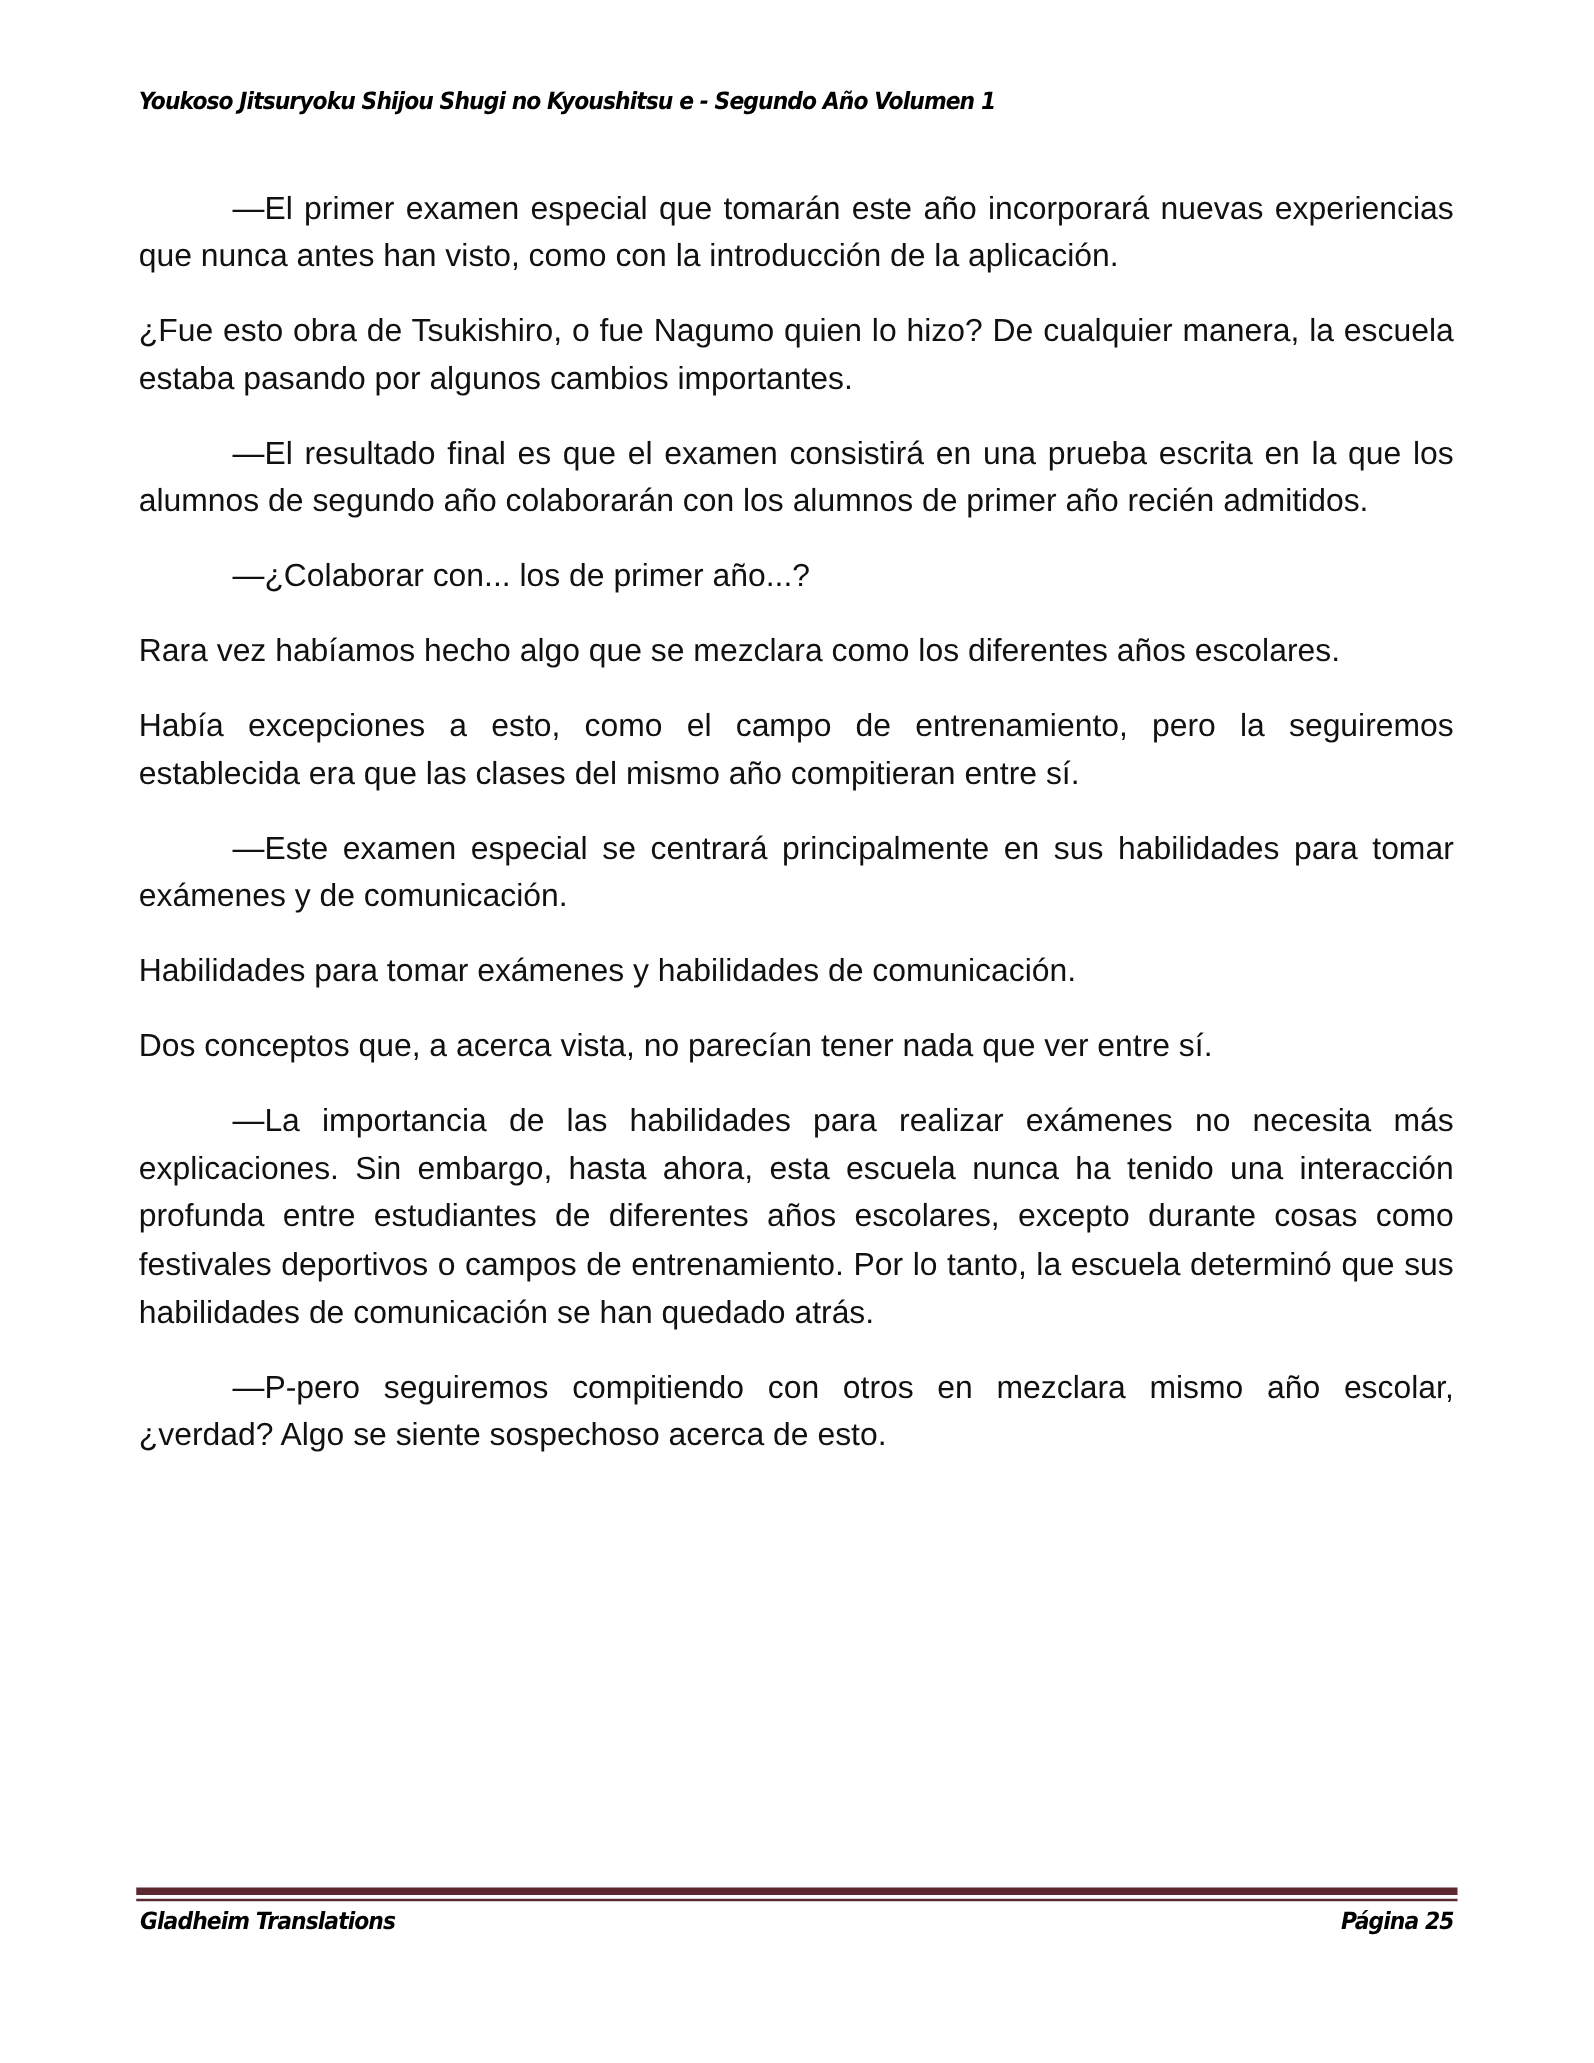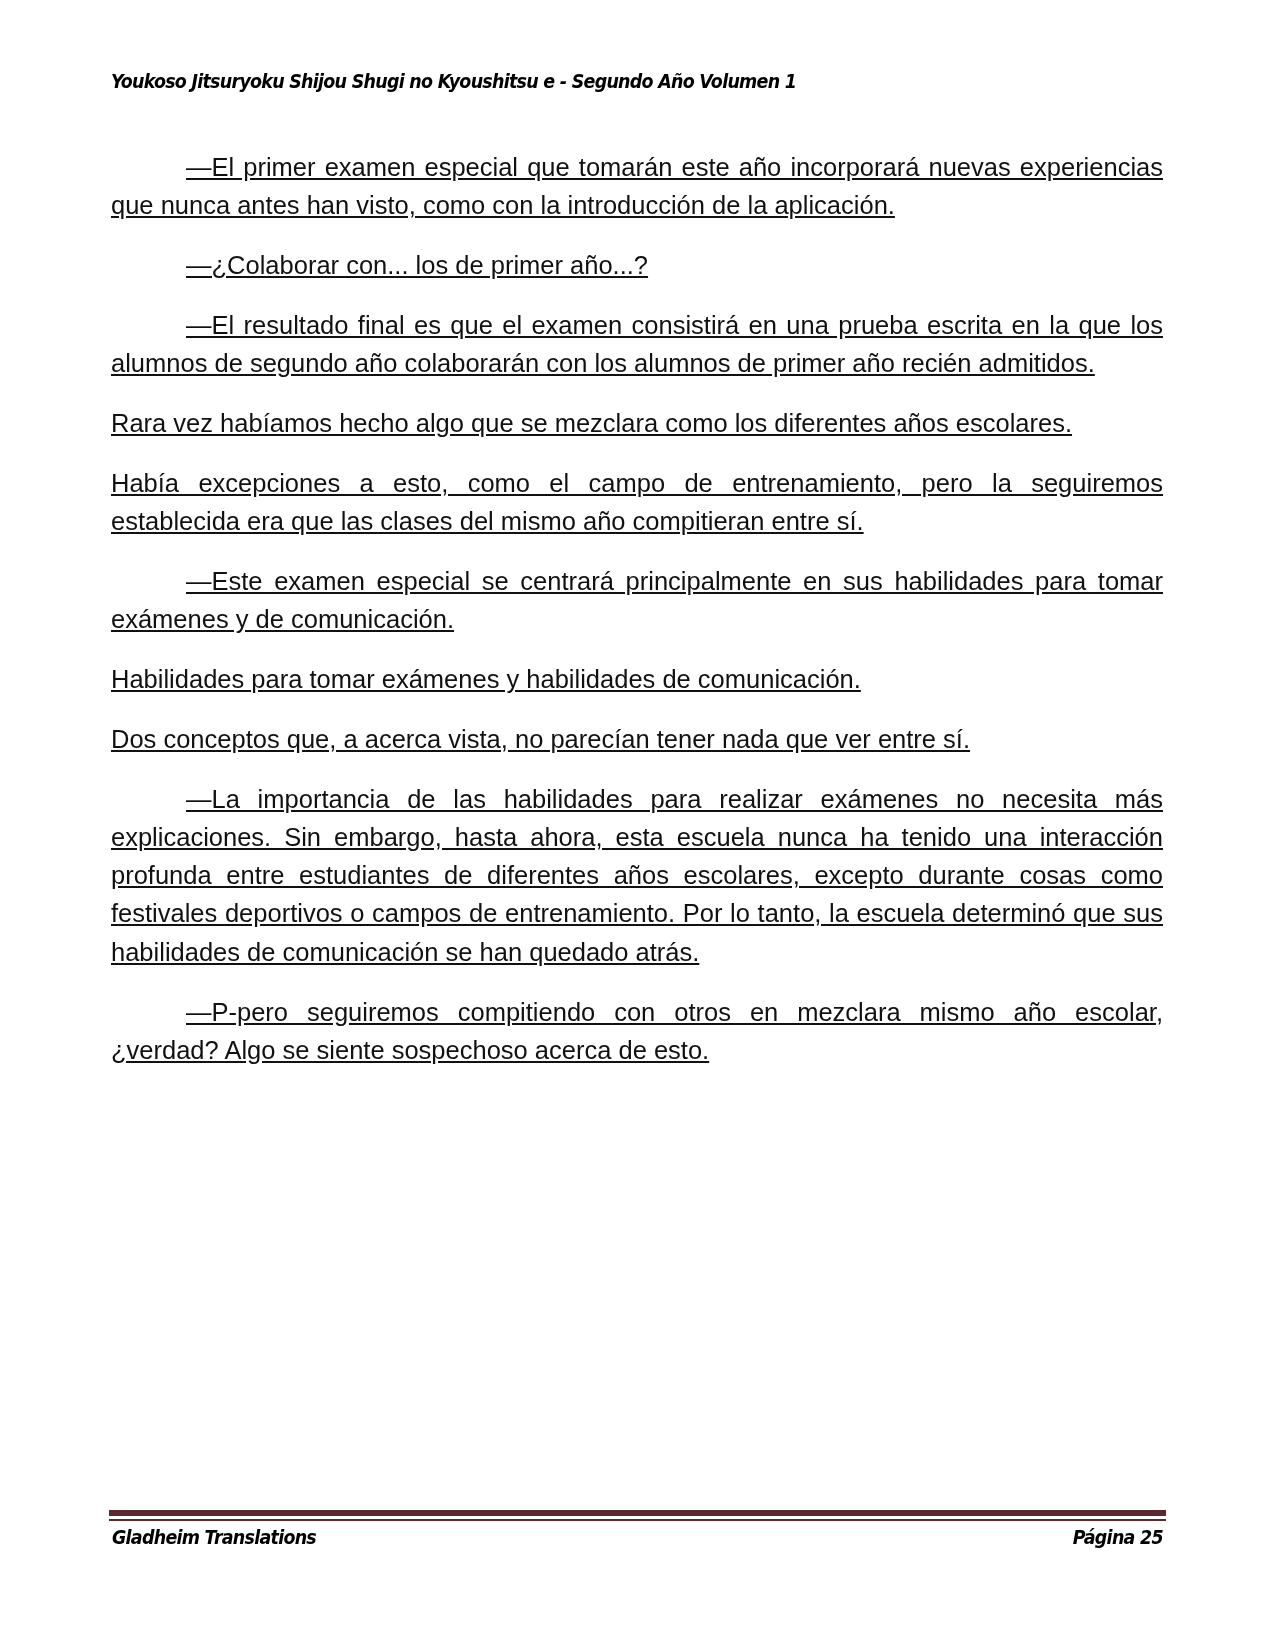--- a/index.html
+++ b/index.html
@@ -11,21 +11,21 @@
     font-size: 19px; letter-spacing: -0.8px; color: #000;
     transform: scaleX(0.92); transform-origin: left center;
     white-space: nowrap;
   }
   .content {
     position: absolute; left: 111px; top: 148px; width: 1052px;
     font-family: "Liberation Sans", sans-serif;
     font-size: 25.5px; line-height: 38.3px; color: #111;
     text-align: justify;
   }
-  .content p { margin: 0 0 21.5px 0; text-decoration: underline; }
+  .content p { margin: 0 0 21.5px 0; }
   .content p.indent { text-indent: 75px; }
   .rule-thick {
     position: absolute; left: 109px; top: 1510px; width: 1057px; height: 6px;
     background: #5c2830;
   }
   .rule-thin {
     position: absolute; left: 109px; top: 1519px; width: 1057px; height: 1.5px;
     background: #5c2830;
   }
   .footer-left, .footer-right {
@@ -38,22 +38,23 @@
   .footer-left { left: 112px; transform: scaleX(0.92); transform-origin: left center; }
   .footer-right { right: 112px; transform: scaleX(0.92); transform-origin: right center; }
 </style>
 </head>
 <body>
 
 <div class="header">Youkoso Jitsuryoku Shijou Shugi no Kyoushitsu e - Segundo Año Volumen 1</div>
 
 <div class="content">
   <p class="indent">—El primer examen especial que tomarán este año incorporará nuevas experiencias que nunca antes han visto, como con la introducción de la aplicación.</p>
+  <p>¿Fue esto obra de Tsukishiro, o fue Nagumo quien lo hizo? De cualquier manera, la escuela estaba pasando por algunos cambios importantes.</p>
+  <p class="indent">—El resultado final es que el examen consistirá en una prueba escrita en la que los alumnos de segundo año colaborarán con los alumnos de primer año recién admitidos.</p>
   <p class="indent">—¿Colaborar con... los de primer año...?</p>
-  <p class="indent">—El resultado final es que el examen consistirá en una prueba escrita en la que los alumnos de segundo año colaborarán con los alumnos de primer año recién admitidos.</p>
   <p>Rara vez habíamos hecho algo que se mezclara como los diferentes años escolares.</p>
   <p>Había excepciones a esto, como el campo de entrenamiento, pero la seguiremos establecida era que las clases del mismo año compitieran entre sí.</p>
   <p class="indent">—Este examen especial se centrará principalmente en sus habilidades para tomar exámenes y de comunicación.</p>
   <p>Habilidades para tomar exámenes y habilidades de comunicación.</p>
   <p>Dos conceptos que, a acerca vista, no parecían tener nada que ver entre sí.</p>
   <p class="indent">—La importancia de las habilidades para realizar exámenes no necesita más explicaciones. Sin embargo, hasta ahora, esta escuela nunca ha tenido una interacción profunda entre estudiantes de diferentes años escolares, excepto durante cosas como festivales deportivos o campos de entrenamiento. Por lo tanto, la escuela determinó que sus habilidades de comunicación se han quedado atrás.</p>
   <p class="indent">—P-pero seguiremos compitiendo con otros en mezclara mismo año escolar, ¿verdad? Algo se siente sospechoso acerca de esto.</p>
 </div>
 
 <div class="rule-thick"></div>

